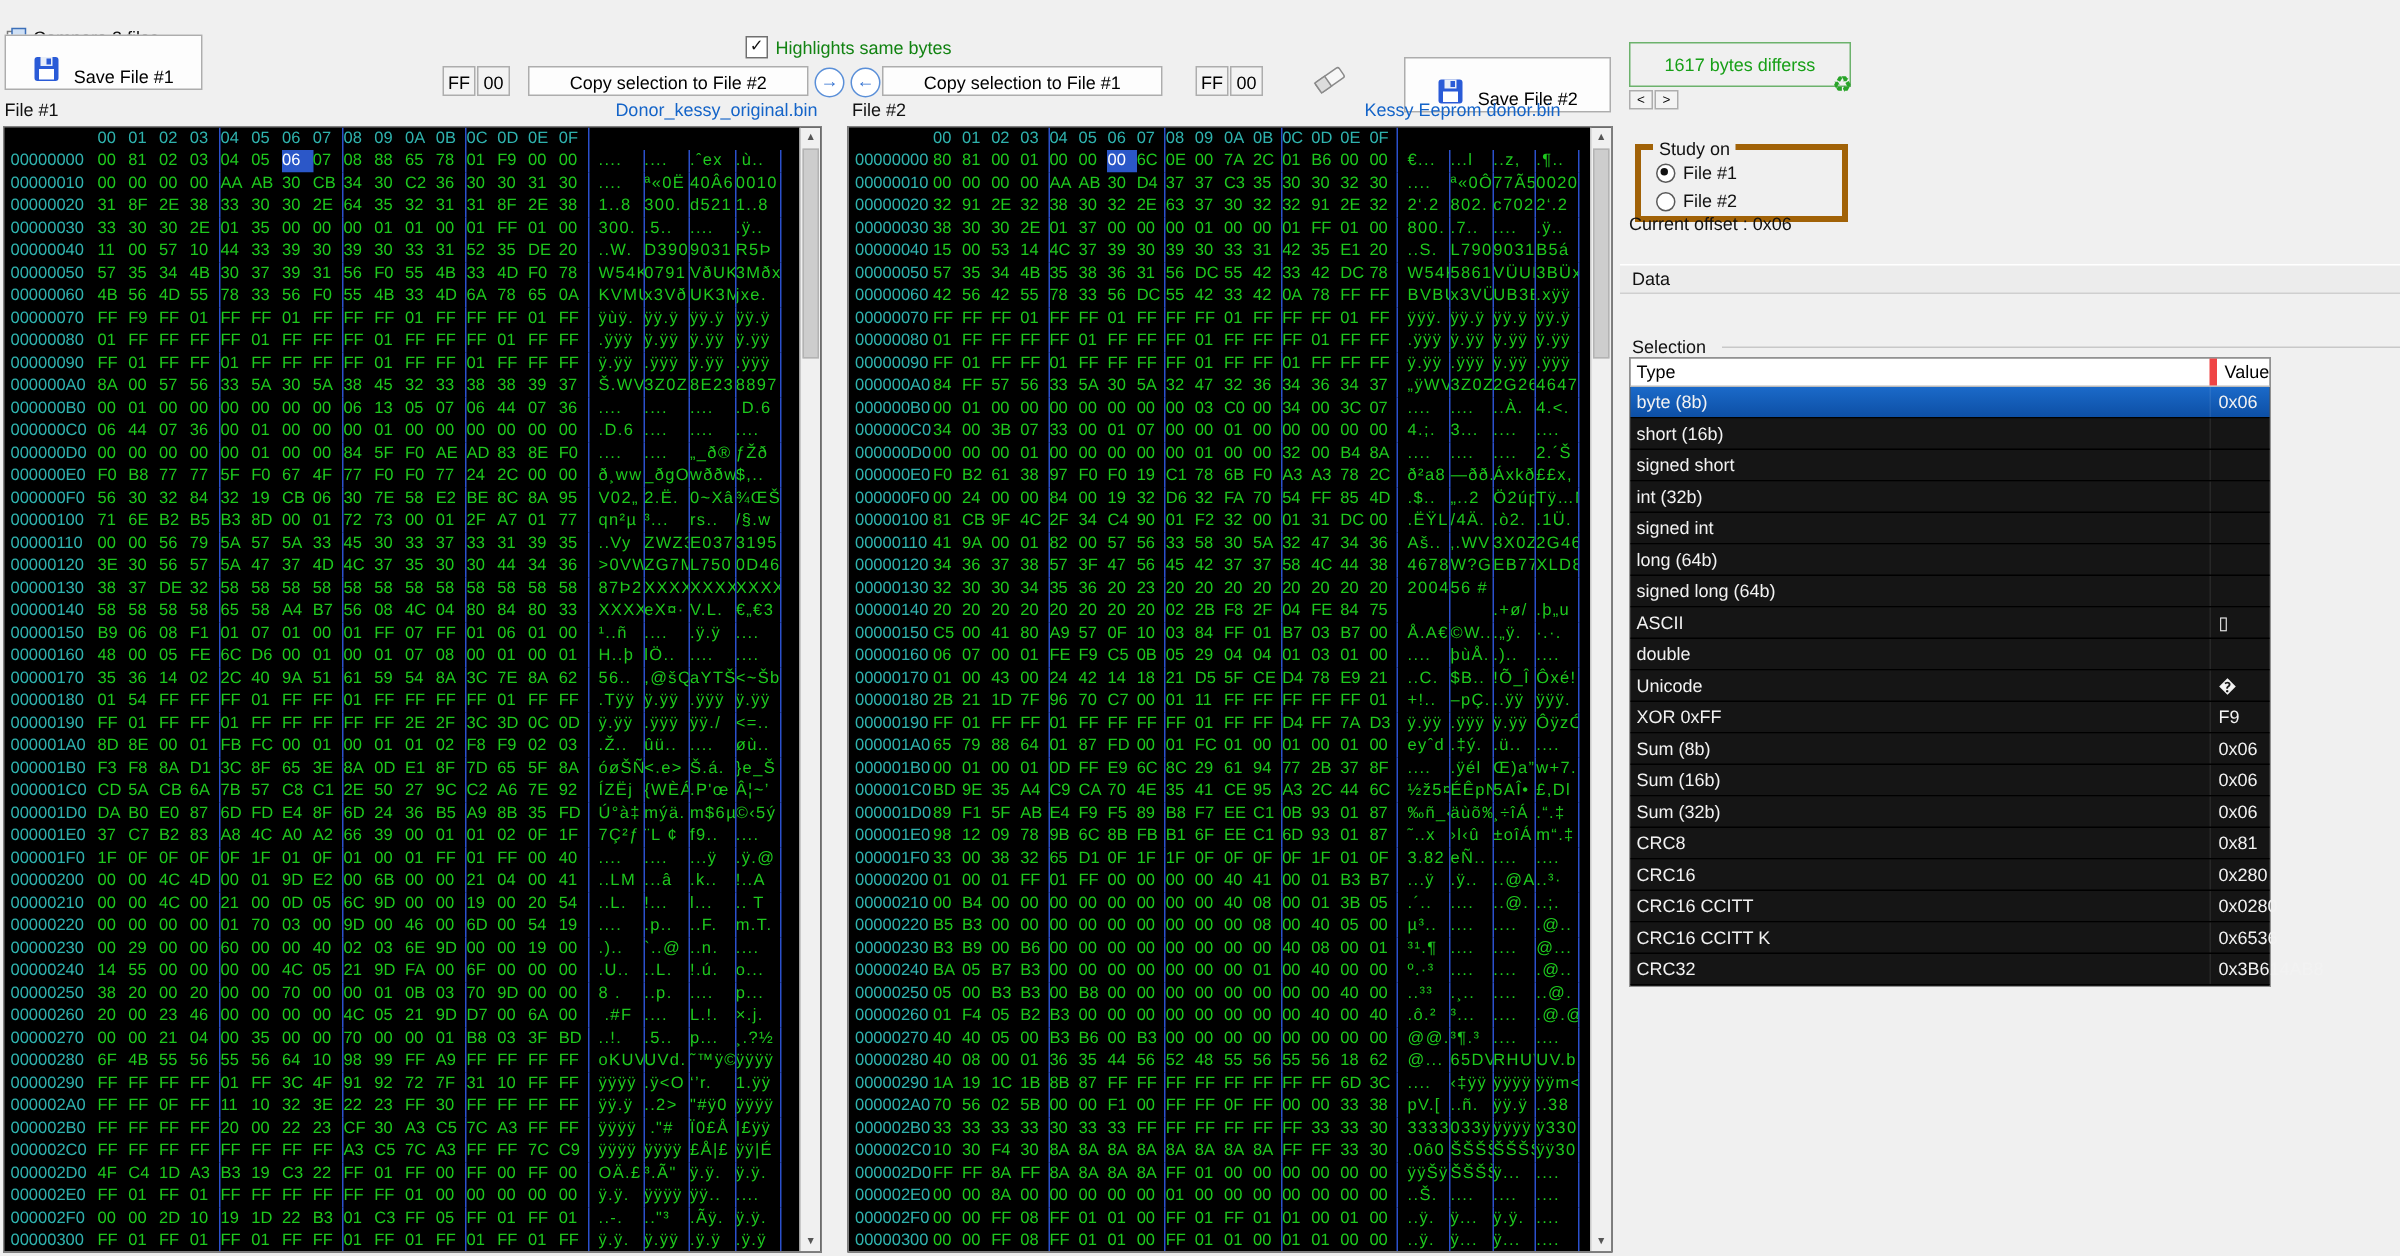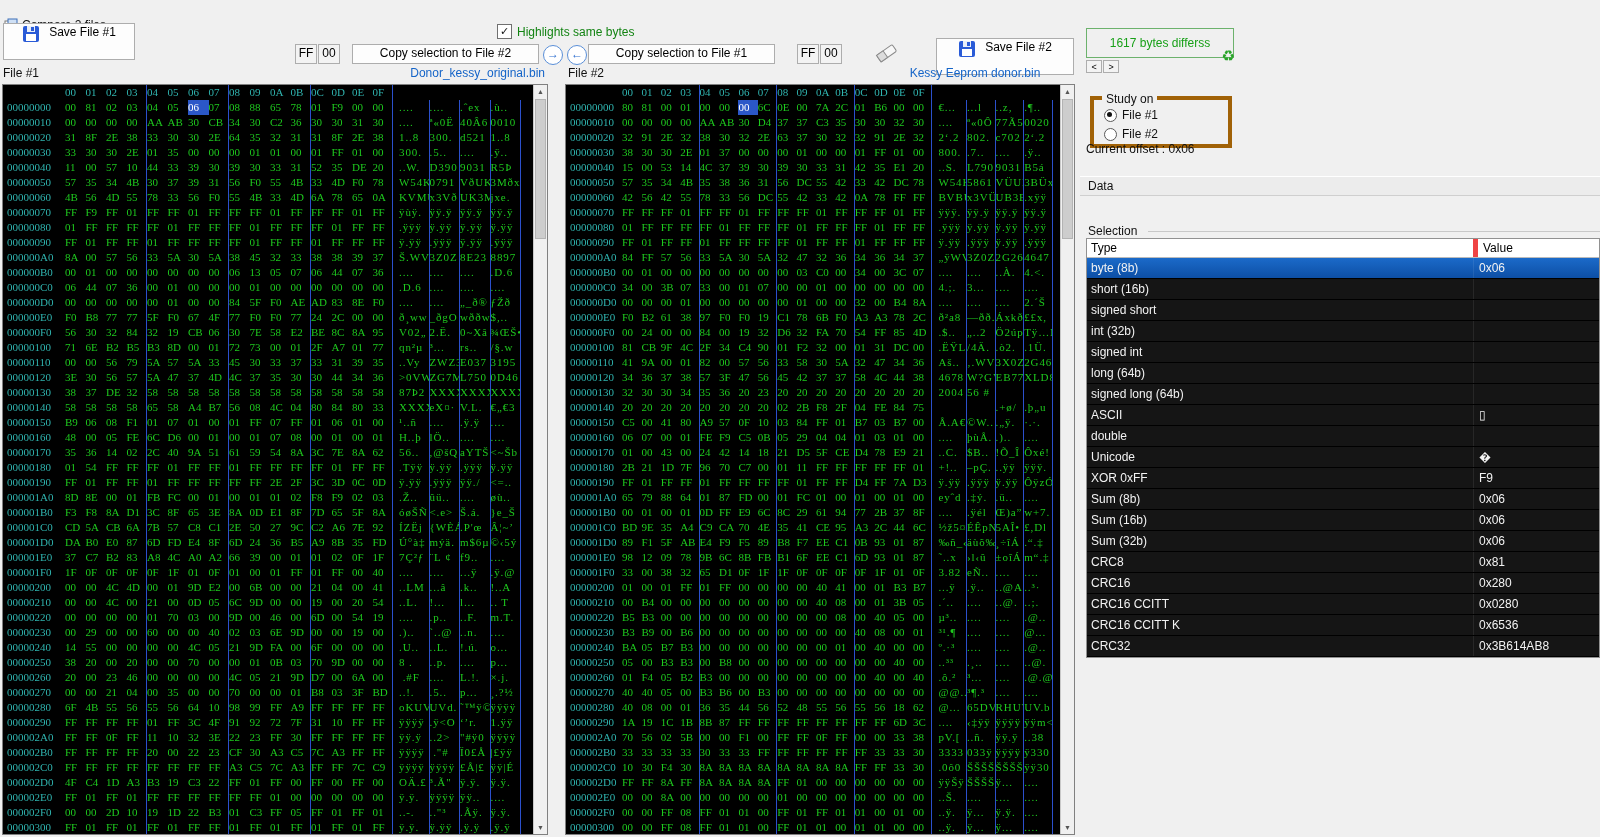--- a/index.html
+++ b/index.html
@@ -4,21 +4,21 @@
 <style>
   html,body{margin:0;padding:0}
   body{width:1600px;height:837px;position:relative;overflow:hidden;background:#f0f0f0;
        font-family:"Liberation Sans",sans-serif;font-size:12px;color:#111}
   .abs{position:absolute}
   
   .titlebar{position:absolute;left:0;top:15px;width:1396px;height:20px}
   .titlebar .txt{position:absolute;left:22px;top:3px}
   
   .btn{position:absolute;background:#fdfdfd;border:1px solid #adadad;box-sizing:border-box;
-       font-size:12px;display:flex;align-items:flex-start;justify-content:center;cursor:pointer}
+       font-size:12px;display:flex;align-items:flex-end;justify-content:center;cursor:pointer}
   .smbtn{background:#f3f3f3}
   .circlebtn{position:absolute;width:18px;height:18px;border-radius:50%;background:#fff;
        border:1px solid #5a8fd8;color:#2f6fd0;font-weight:bold;font-size:12px;line-height:16px;
        text-align:center;cursor:pointer}
   
   .chk{position:absolute;display:flex;align-items:center;gap:5px;cursor:pointer}
   .chk .box{width:13px;height:13px;background:#fff;border:1px solid #707070;font-size:11px;
        line-height:12px;text-align:center;color:#111}
   .chk .lbl{color:#128312}
   
@@ -29,21 +29,21 @@
   .diffbox{position:absolute;left:1086px;top:28px;width:148px;height:30px;border:1px solid #6cb26c;
        box-sizing:border-box;color:#18a018;display:flex;align-items:center;justify-content:center}
   .diffbox .recycle{position:absolute;right:-2px;bottom:-8px;color:#28a428;font-size:15px;cursor:pointer}
   
   .fname{position:absolute;color:#1464c8}
   
   .hexpanel{position:absolute;top:84px;height:751px;background:#000;border:1px solid #808080;
        box-sizing:border-box;overflow:hidden}
   #panel1{left:2px;width:546px;--aw:62px;--bw:20.5px;--acw:30.5px}
   #panel2{left:565px;width:510px;--aw:56px;--bw:19.4px;--acw:28.6px}
-  .rows{position:absolute;top:0;left:0;right:13px;bottom:0;font-family:Liberation Serif, serif;
+  .rows{position:absolute;top:0;left:0;right:13px;bottom:0;font-family:Liberation Sans, sans-serif;
        font-size:11px;color:#1ec91e;overflow:hidden}
   .hr{height:15px;line-height:15px;display:flex;white-space:nowrap}
   .adr{flex:none;width:var(--aw);padding-left:4px;box-sizing:border-box;color:#2fb3ae}
   .hg{flex:none;width:calc(var(--bw) * 4);border-right:1px solid #2b50cc;box-sizing:border-box;overflow:hidden}
   .by{display:inline-block;width:var(--bw);box-sizing:border-box}
   .by.sel{background:#2b57c8;color:#fff}
   .ag{flex:none;width:var(--acw);border-right:1px solid #2b50cc;box-sizing:border-box;
        white-space:pre;letter-spacing:0.9px;overflow:hidden}
   .ag.first{margin-left:6px}
   .head .by,.head .adr{color:#2fb3ae}
@@ -52,21 +52,21 @@
   .sb .ar{position:absolute;left:0;width:13px;height:13px;font-size:7px;line-height:13px;text-align:center;color:#555;cursor:pointer}
   .sb .up{top:0}.sb .dn{bottom:0}
   .sb .th{position:absolute;left:1px;top:14px;width:11px;height:140px;background:#cdcdcd;border:1px solid #b3b3b3;box-sizing:border-box;cursor:grab}
   
   .groupbox{position:absolute;left:1090px;top:96px;width:142px;height:52px;border:4px solid #a16207;box-sizing:border-box}
   .groupbox .legend{position:absolute;left:8px;top:-8px;background:#f0f0f0;padding:0 4px}
   .databar{position:absolute;left:1080px;top:176px;width:520px;height:18px;background:#ececec;
        border-top:1px solid #ffffff;border-bottom:1px solid #cfcfcf;line-height:18px}
   .databar span{margin-left:8px}
   .selline{position:absolute;left:1148px;top:231px;width:452px;height:1px;background:#c8c8c8}
-  #seltable{position:absolute;left:1086px;top:238px;width:514px;border:1px solid #919191;background:#141414;box-sizing:border-box}
+  #seltable{position:absolute;left:1086px;top:238px;width:428px;border:1px solid #919191;background:#141414;box-sizing:border-box}
   .thead{height:18px;background:#fff;position:relative;border-bottom:1px solid #bbb}
   .thead .tc{position:absolute;left:4px;top:0;line-height:18px;color:#000}
   .thead .vc{position:absolute;left:386px;top:0;height:18px;line-height:18px;color:#000;
        border-left:5px solid #ef4444;padding-left:5px;right:0}
   .trow{position:relative;height:21px;line-height:20px;color:#f2f2f2;background:#151515;
        border-bottom:1px solid #000;box-sizing:border-box;cursor:pointer}
   .trow .tc{padding-left:4px;display:block}
   .trow .vc{position:absolute;left:386px;top:0;height:100%;padding-left:5px;border-left:1px solid rgba(255,255,255,.08);right:0}
   .trow.sel{background:linear-gradient(180deg,#1b6ac9,#0d4fa5)}
 </style>

